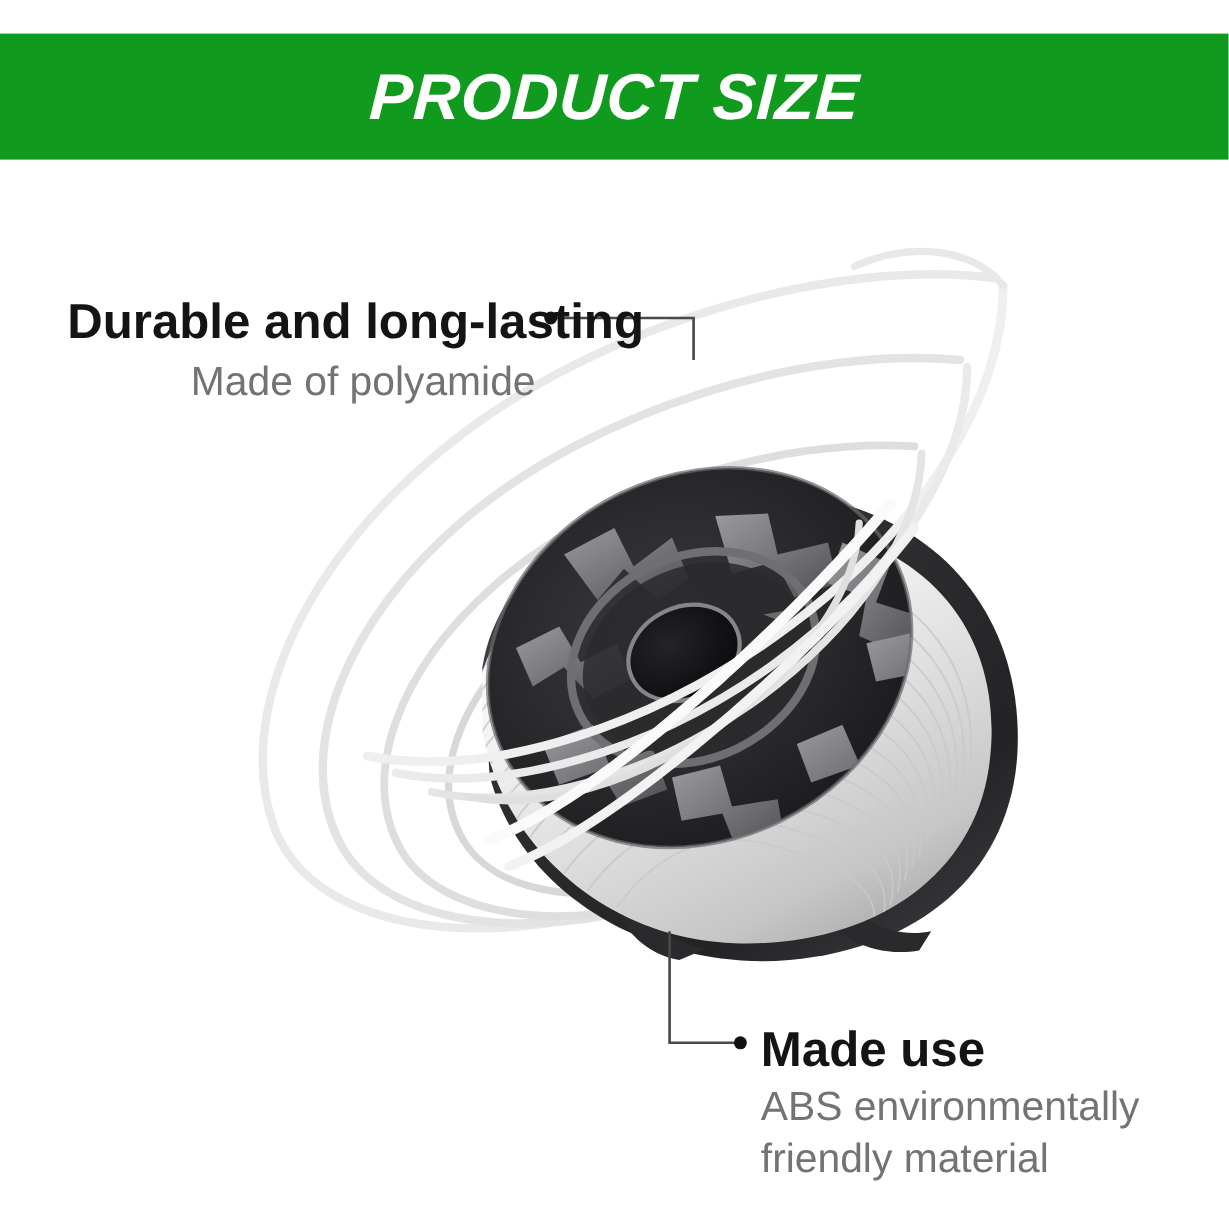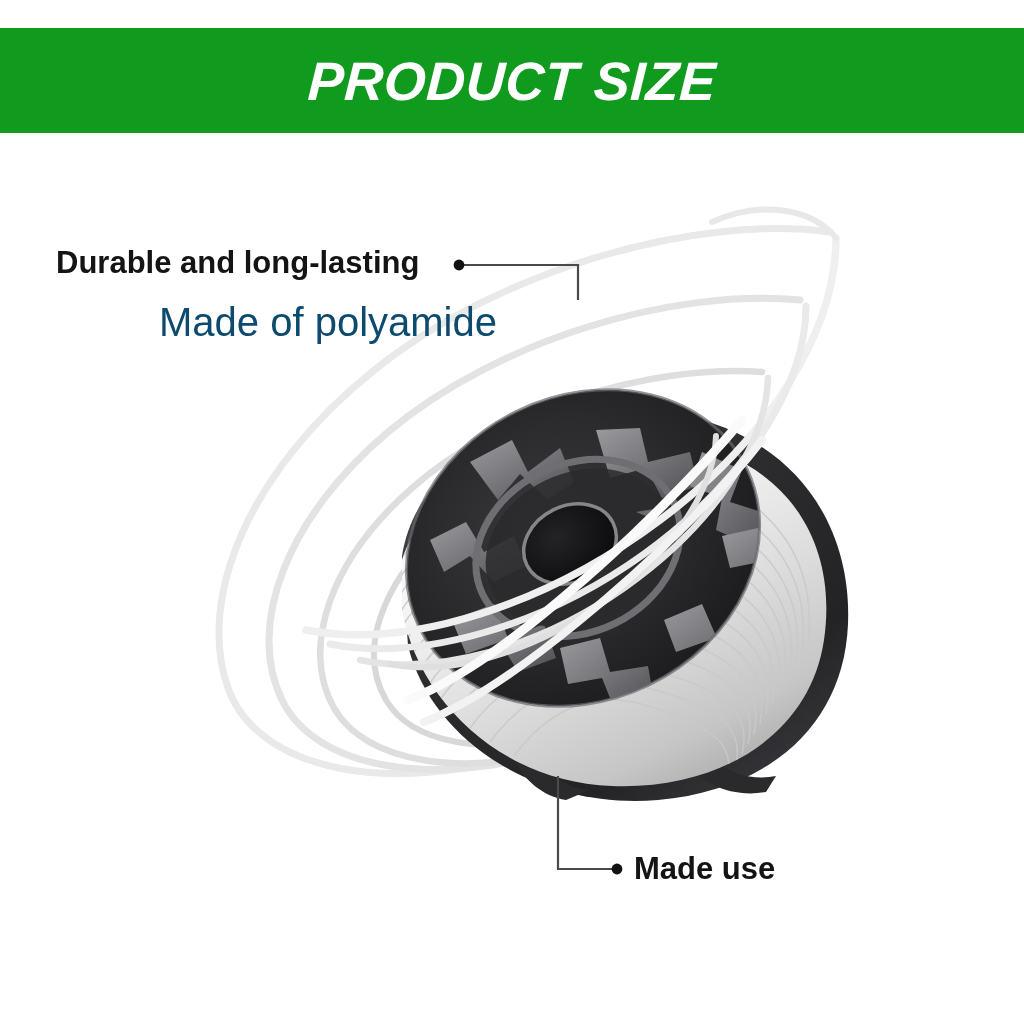--- a/index.html
+++ b/index.html
@@ -42,31 +42,31 @@
     line-height: 1;
     white-space: nowrap;
     transform: skewX(-3deg);
   }
 
   
   .callout-title {
     position: absolute;
     font-family: "Liberation Sans", "DejaVu Sans", sans-serif;
     font-weight: 700;
-    font-size: 31px;
+    font-size: 41px;
     color: #141414;
     white-space: nowrap;
     line-height: 1.05;
   }
   .callout-sub {
     position: absolute;
     font-family: "Liberation Sans", "DejaVu Sans", sans-serif;
     font-weight: 400;
-    font-size: 40px;
-    color: #0c4a6e;
+    font-size: 34px;
+    color: #737373;
     line-height: 1.28;
     white-space: pre-line;
   }
 
   #callout-top-title  { left: 56px;  top: 247px; }
   #callout-top-sub    { left: 159px; top: 297px; }
 
   #callout-bottom-title { left: 634px; top: 853px; }
   #callout-bottom-sub   { left: 634px; top: 901px; }
 
@@ -281,14 +281,16 @@
     <g>
       <polyline points="558,776 558,869 612,869" fill="none" stroke="#4A4A4A" stroke-width="2.2"></polyline>
       <circle cx="617" cy="869" r="5.4" fill="#111111"></circle>
     </g>
   </svg>
 
   <div class="callout-title" id="callout-top-title">Durable and long-lasting</div>
   <div class="callout-sub" id="callout-top-sub">Made of polyamide</div>
 
   <div class="callout-title" id="callout-bottom-title">Made use</div>
+  <div class="callout-sub" id="callout-bottom-sub">ABS environmentally
+friendly material</div>
 
 </div>
 
 </body></html>

